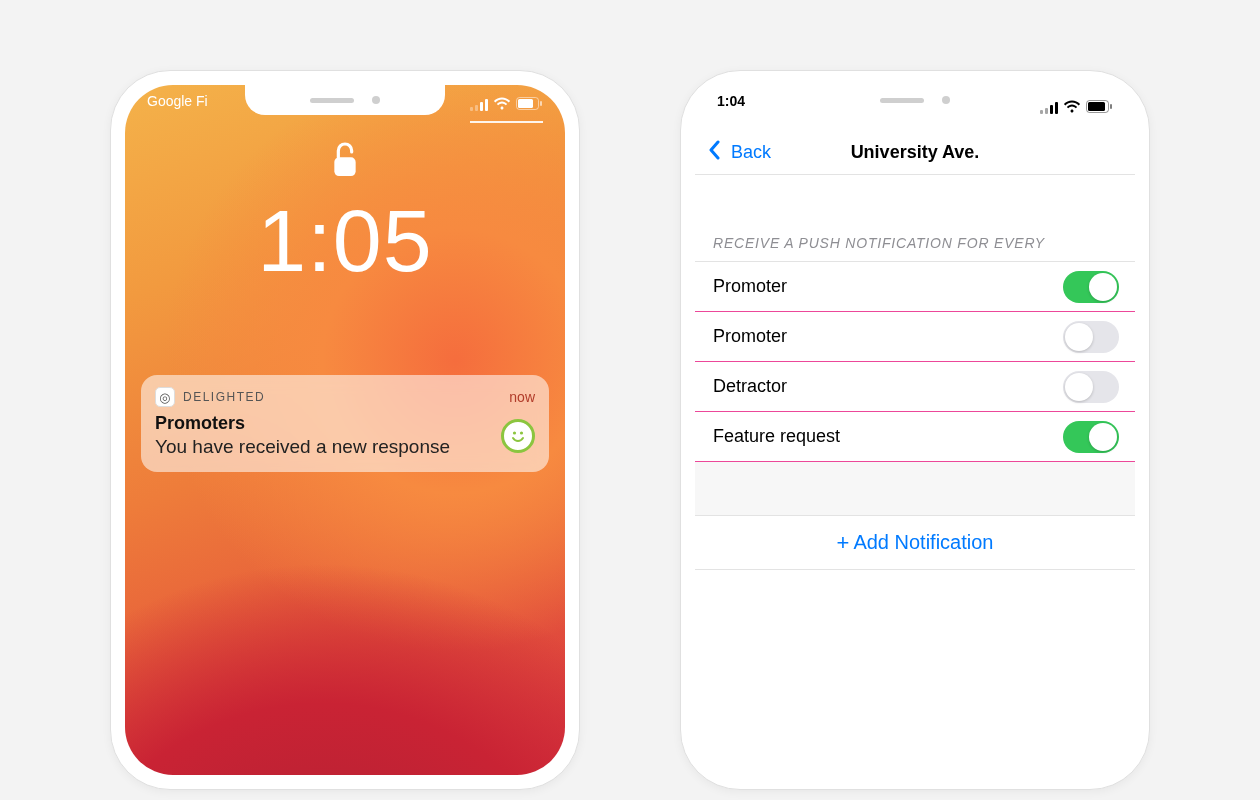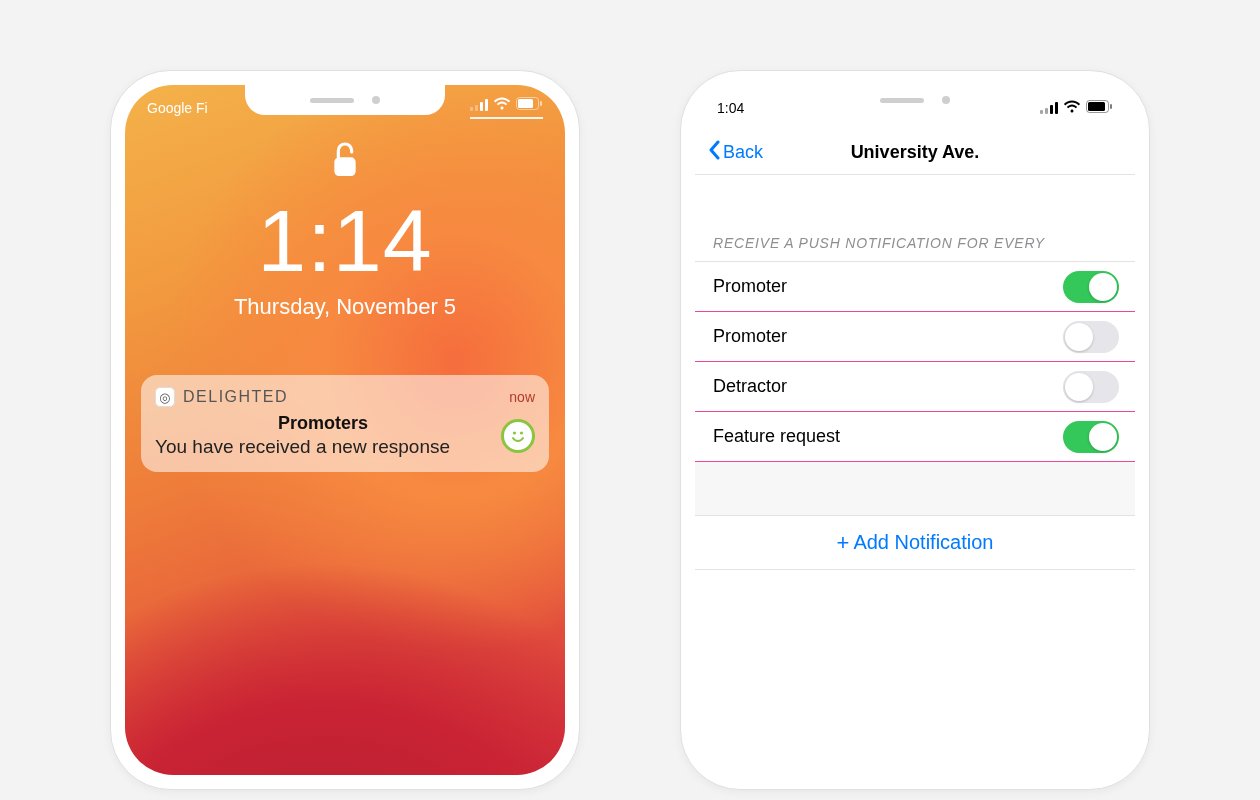--- a/index.html
+++ b/index.html
@@ -57,21 +57,20 @@
   }
   .notch .bar { width: 44px; height: 5px; border-radius: 3px; background: #cfcfcf; }
   .notch .dot { width: 8px; height: 8px; border-radius: 50%; background: #cfcfcf; }
   .statusbar {
     position: absolute;
     top: 8px;
     left: 0; right: 0;
     height: 30px;
     display: flex;
     justify-content: space-between;
-    align-items: center;
     padding: 0 22px;
     font-size: 14px;
     font-weight: 500;
   }
   .statusbar.white { color: #fff; }
   .statusbar.black { color: #000; }
   .status-right { display: flex; align-items: center; gap: 5px; }
   .status-right.underlined { border-bottom: 2px solid rgba(255,255,255,0.9); padding-bottom: 4px; }
   .sig-bars { display: flex; align-items: flex-end; gap: 2px; height: 12px; }
   .sig-bars span { width: 3px; background: currentColor; border-radius: 1px; }
@@ -100,25 +99,25 @@
     color: #222;
   }
   .notif-header { display:flex; align-items:center; gap:8px; font-size:13px; }
   .app-icon {
     width: 20px; height: 20px; border-radius: 5px; background: #fff;
     display:flex; align-items:center; justify-content:center;
     border: 1px solid #ddd;
     font-size: 13px;
     color:#555;
   }
-  .app-name { letter-spacing: 1.5px; color: #555; text-transform: uppercase; font-size: 16px; }
+  .app-name { letter-spacing: 1.5px; color: #555; text-transform: uppercase; font-size: 12px; }
   .notif-time { margin-left: auto; color: #b13c2a; font-size: 14px; }
   .notif-body { display:flex; align-items:center; margin-top:6px; }
   .notif-text { flex:1; }
-  .notif-title { font-size: 18px; font-weight: 700; color:#111;text-align:center; }
+  .notif-title { font-size: 18px; font-weight: 700; color:#111; }
   .notif-msg { font-size: 19px; color:#222; margin-top:2px; }
   .smiley-icon {
     width: 34px; height: 34px; border-radius: 50%;
     border: 3px solid #8bc53f; background:#fff;
     display:flex; align-items:center; justify-content:center;
     font-size: 18px; color:#8bc53f;
     margin-left: 10px;
   }
   
   .screen.settings { background: #fff; color:#000; }
@@ -126,21 +125,21 @@
     position:absolute;
     top: 46px; left:0; right:0;
     height: 44px;
     display:flex;
     align-items:center;
     justify-content:center;
     border-bottom: 1px solid #e3e3e3;
   }
   .nav .back {
     position:absolute; left: 12px;
-    display:flex; align-items:center; gap:2px;
+    display:flex; align-items:center; gap:10px;
     color: #007aff;
     font-size: 18px;
   }
   .chevron-icon svg { width: 14px; height: 20px; }
   .nav-title { font-size: 18px; font-weight: 700; }
   .section-header {
     position:absolute;
     top: 150px; left:0; right:0;
     padding: 0 18px 6px 18px;
     color: #8e8e93;
@@ -232,22 +231,21 @@
         <span class="dot"></span>
     </div>
 
     <div class="lockscreen-center">
       <span class="lock-icon">
         <svg viewBox="0 0 24 30">
             <path fill="none" stroke="#fff" stroke-width="2.4" stroke-linecap="round" d="M7 13V8a5 5 0 0 1 10 0v1"></path>
             <rect x="4" y="13" width="16" height="14" rx="3.5" fill="#fff"></rect>
           </svg>
       </span>
-      <div class="big-time">1:14</div>
-      <div class="date">Thursday, November 5</div>
+      <div class="big-time">1:05</div>
     </div>
 
     <div class="notif">
       <div class="notif-header">
         <span class="app-icon">◎</span>
         <span class="app-name">DELIGHTED</span>
         <span class="notif-time">now</span>
       </div>
       <div class="notif-body">
         <div class="notif-text">
@@ -263,21 +261,21 @@
         </span>
       </div>
     </div>
   </div>
 </div>
 
 <div class="phone">
   <div class="screen settings">
 
     <div class="statusbar black">
-      <span style="font-weight:400;">1:04</span>
+      <span style="font-weight:700;">1:04</span>
       <div class="status-right">
         <span class="sig-bars">
           <span class="dim"></span>
             <span class="dim"></span>
             <span></span>
             <span></span>
         </span>
         <span class="wifi-icon">
           <svg width="18" height="13" viewBox="0 0 18 13">
               <path fill="currentColor" d="M9 12.5c-.8 0-1.5-.7-1.5-1.5S8.2 9.5 9 9.5s1.5.7 1.5 1.5S9.8 12.5 9 12.5zM5.2 8.3l-1.4-1.4C5.3 5.4 7.1 4.5 9 4.5s3.7.9 5.2 2.4l-1.4 1.4C11.7 7.2 10.4 6.5 9 6.5S6.3 7.2 5.2 8.3zM2.3 5.4L.9 4C3 1.9 5.9.5 9 .5s6 1.4 8.1 3.5l-1.4 1.4C14 3.7 11.6 2.5 9 2.5S4 3.7 2.3 5.4z"></path>

